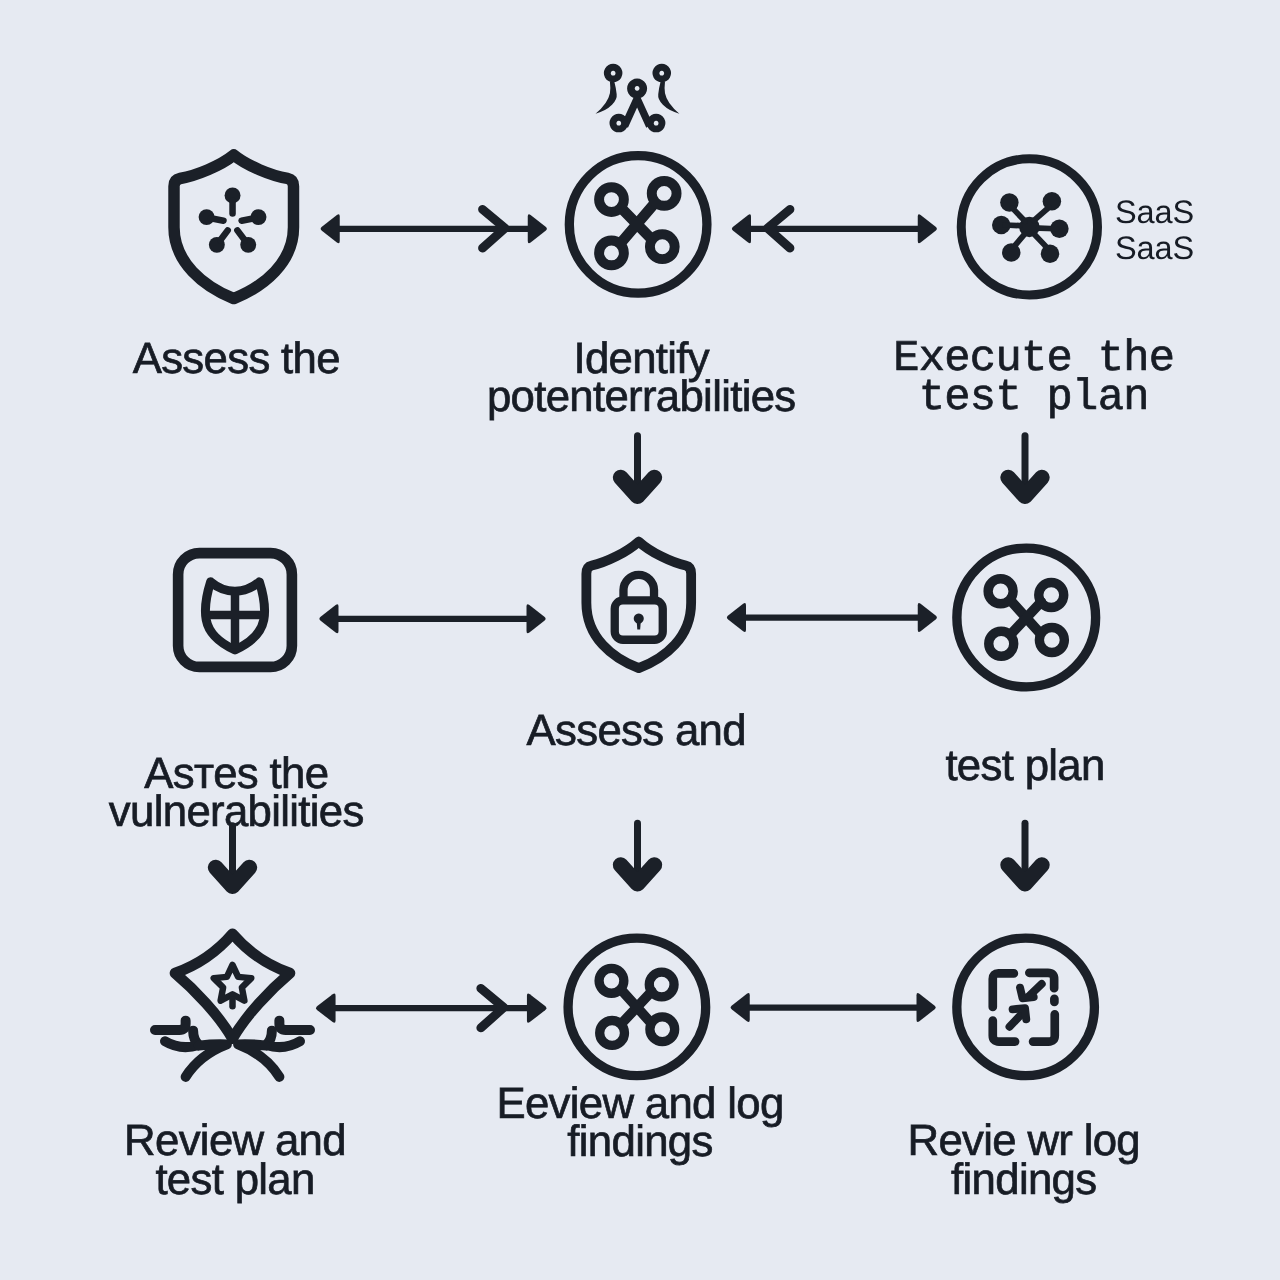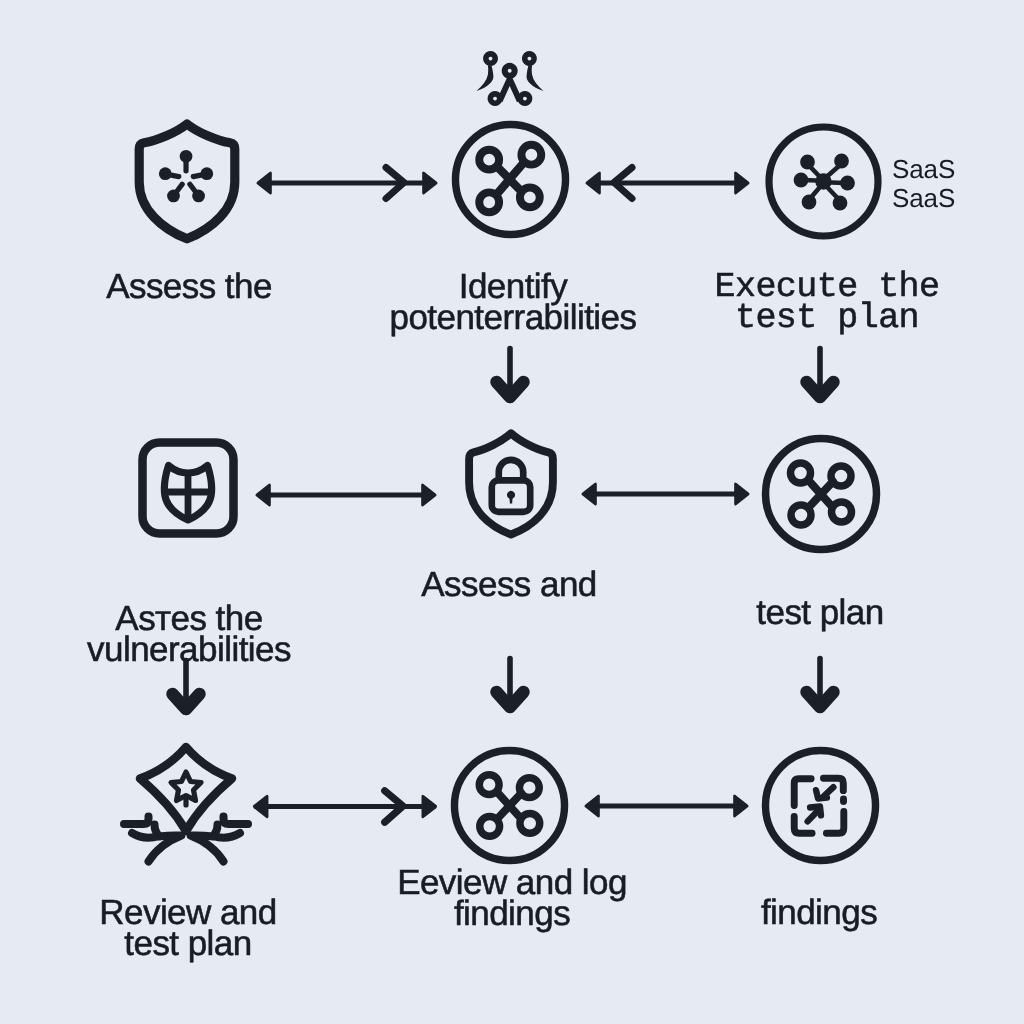--- a/index.html
+++ b/index.html
@@ -300,16 +300,17 @@
   <span>Review and</span>
   <span>test plan</span>
 </div>
 
 <div class="cap" style="left:326px;top:868px;width:372px;">
   <span>Eeview and log</span>
   <span>findings</span>
 </div>
 
 <div class="cap" style="left:633px;top:898px;width:372px;">
+  <span>Revie wr log</span>
   <span>findings</span>
 </div>
 
 </div>
 
 </body></html>

